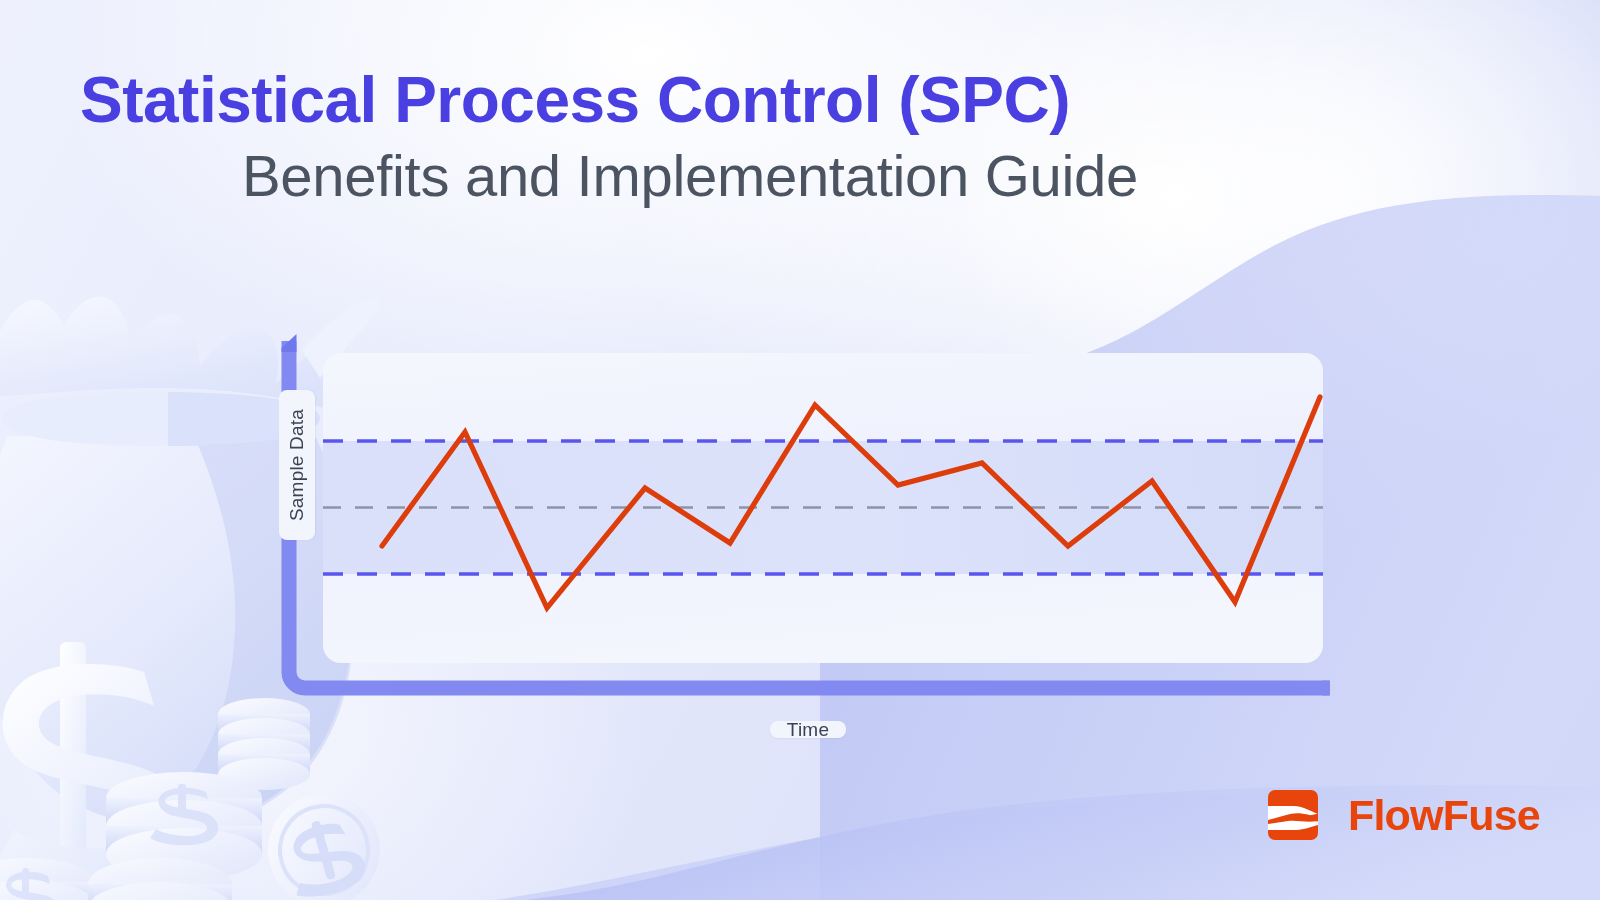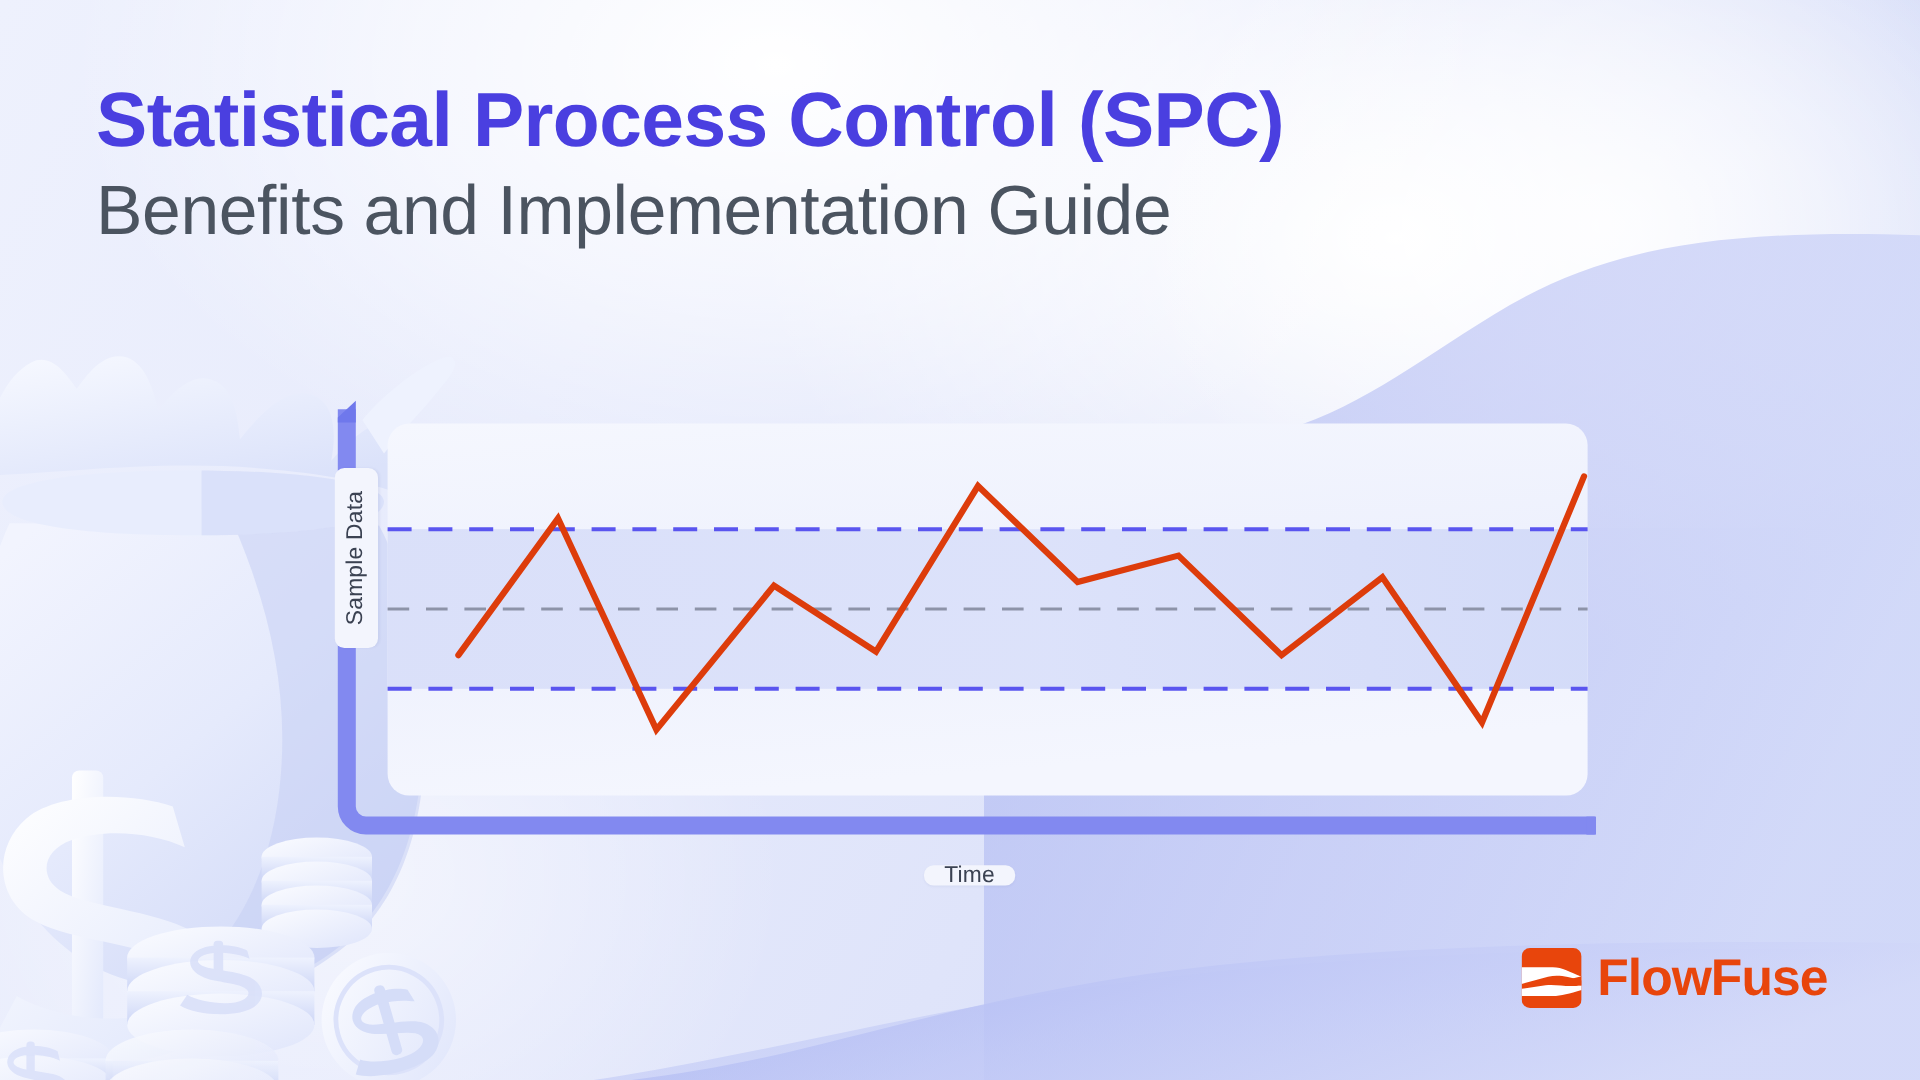--- a/index.html
+++ b/index.html
@@ -78,20 +78,21 @@
     white-space: nowrap;
   }
   .title-sub {
     margin: 10px 0 0 0;
     font-size: 58px;
     font-weight: 400;
     letter-spacing: -0.3px;
     line-height: 1.08;
     color: #4b5460;
     white-space: nowrap;
+    text-align: center;
   }
 
   
   .chart-wrap {
     position: absolute;
     left: 0; top: 0;
     width: 1600px; height: 900px;
     pointer-events: none;
   }
   .axis-label-pill {
@@ -121,21 +122,21 @@
     height: 17px;
   }
 
   
   .logo {
     position: absolute;
     left: 1268px;
     top: 790px;
     display: flex;
     align-items: center;
-    gap: 13px;
+    gap: 30px;
   }
   .logo-mark { display: block; }
   .logo-word {
     font-size: 43px;
     font-weight: 700;
     letter-spacing: -0.8px;
     color: #e8450c;
     line-height: 1;
   }
 </style>

